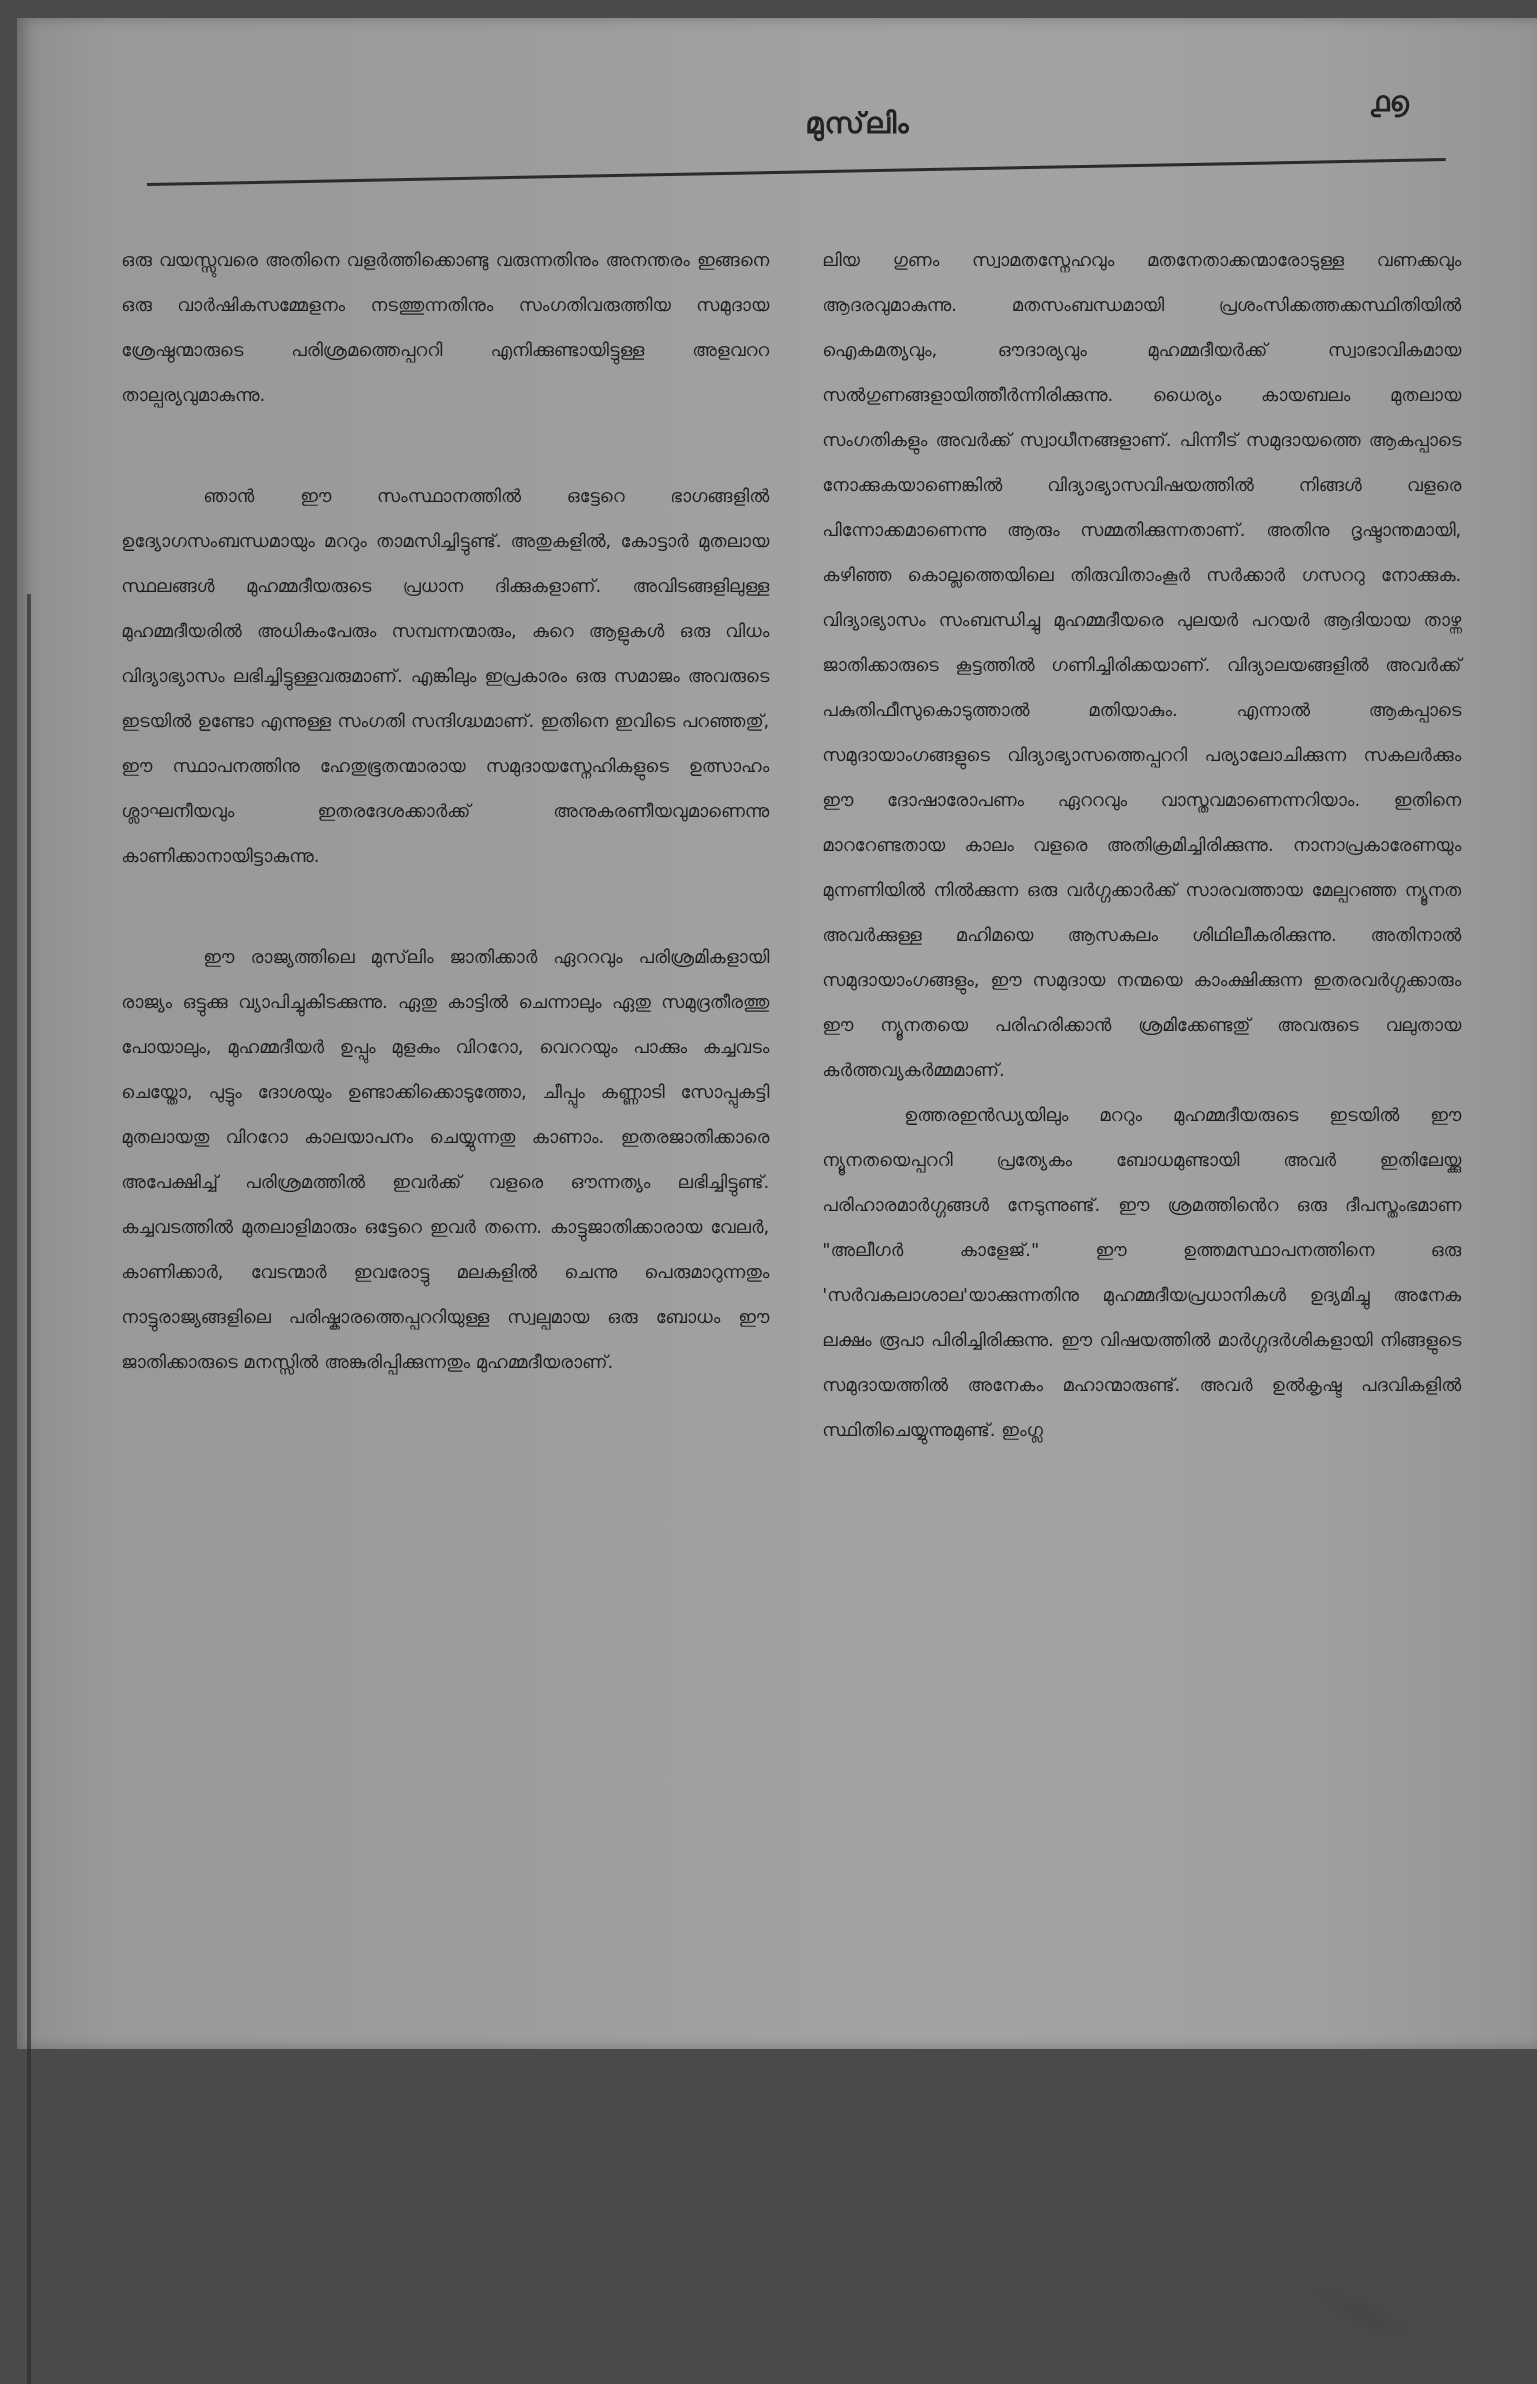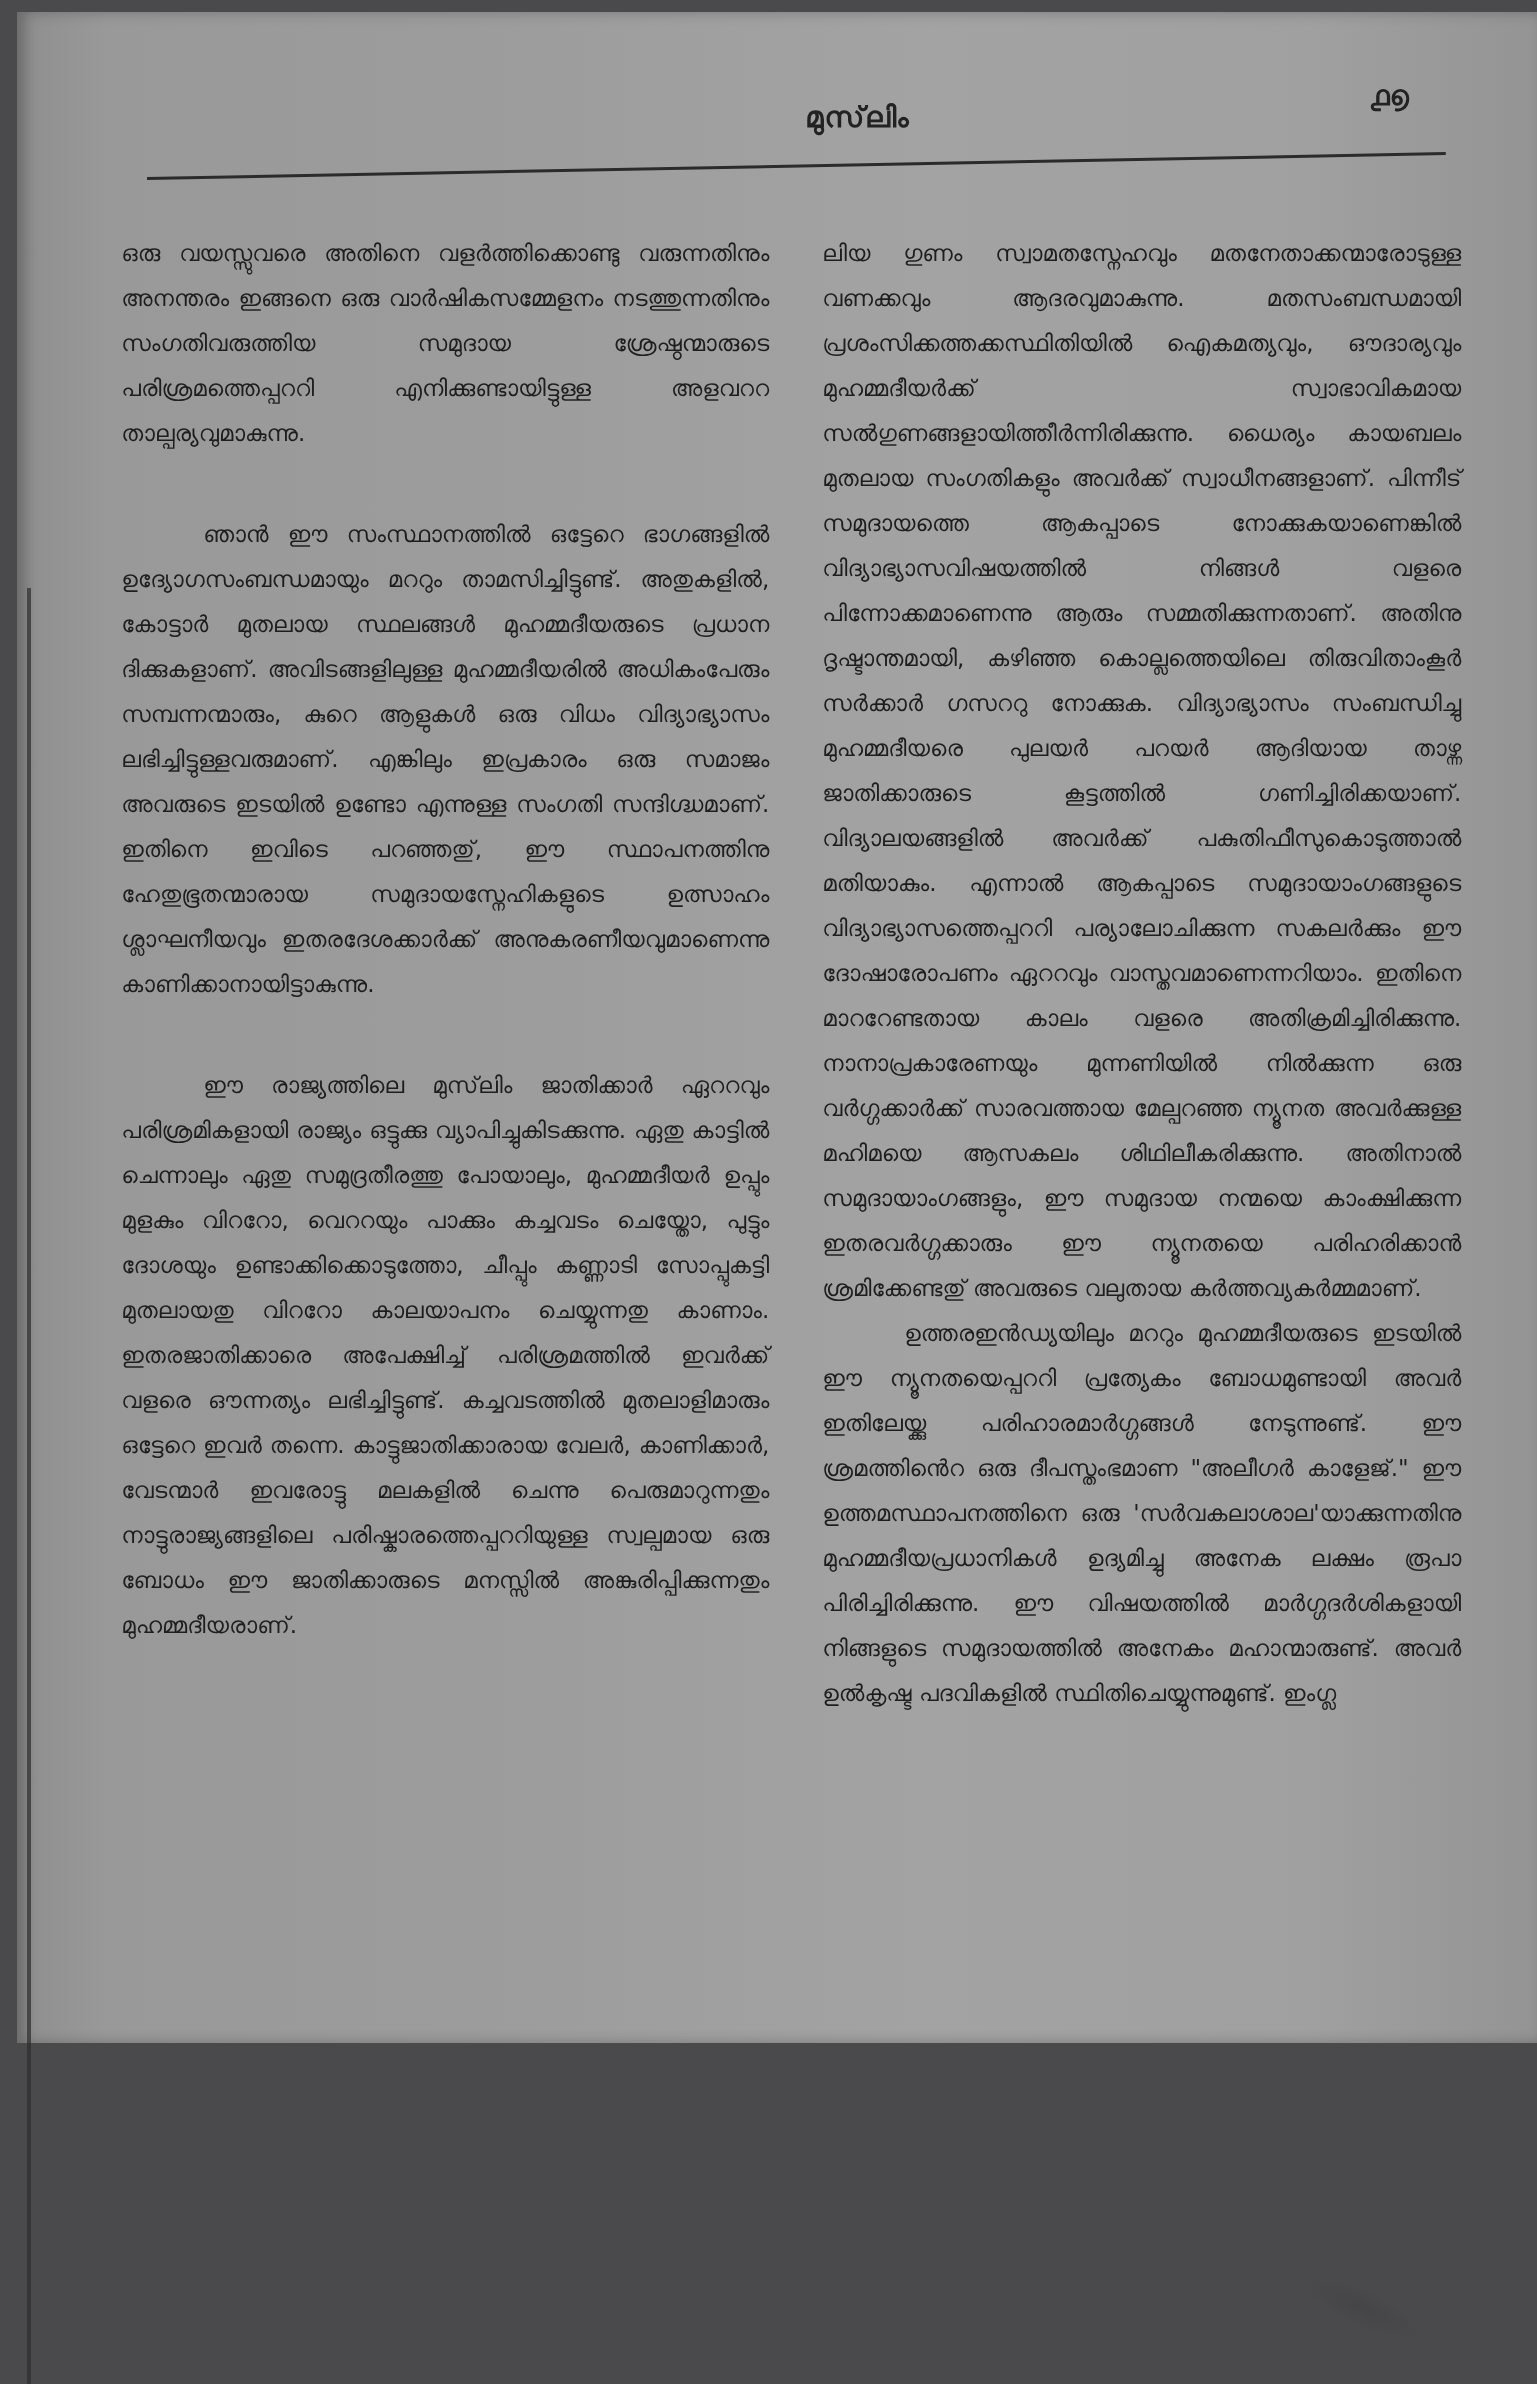--- a/index.html
+++ b/index.html
@@ -2,21 +2,21 @@
 <html><head>
 <meta charset="utf-8">
 <style>
   html, body { margin: 0; padding: 0; }
   body {
     width: 1537px; height: 2384px; overflow: hidden;
     background: #4a4a4c;
     font-family: "DejaVu Sans", sans-serif;
   }
   .page {
-    position: absolute; left: 17.3px; top: 12px; width: 1520px; height: 2031px;
+    position: absolute; left: 17.3px; top: 18px; width: 1520px; height: 2031px;
     background: linear-gradient(90deg, #8e8e8e 0%, #999999 6%, #9c9c9c 30%, #a3a3a3 60%, #a0a0a0 85%, #949494 100%);
     box-shadow: inset 7.7px 0 13.4px rgba(0,0,0,0.25);
   }
   .spine-line {
     position: absolute; left: 9.6px; top: 576px; width: 3.8px; height: 1798px;
     background: #2c2c2c; opacity: .7;
   }
   .running-head {
     position: absolute; top: 88px; left: 788px;
     font-size: 29px; color: #222; font-weight: bold; letter-spacing: 1px;
@@ -24,21 +24,21 @@
   .page-number {
     position: absolute; top: 67px; left: 1353px;
     font-size: 28px; color: #222; font-weight: bold;
   }
   .head-rule {
     position: absolute; top: 165px; left: 130px; width: 1299px; height: 2.9px;
     background: #2b2b2b; transform: rotate(-1.1deg); transform-origin: left center;
   }
   .column {
     position: absolute; top: 219px;
-    color: #1e1e1e; font-size: 23px; line-height: 45px; text-align: justify;
+    color: #1e1e1e; font-size: 18px; line-height: 45px; text-align: justify;
   }
   .col-left { left: 104px; width: 648px; }
   .col-right { left: 805px; width: 639px; }
   .para { margin: 0 0 0 0; }
   .para.indent { text-indent: 82px; }
   .gap { height: 56px; }
   .smudge {
     position: absolute; left: 1278px; top: 2277px; width: 134px; height: 38px;
     background: radial-gradient(ellipse, rgba(60,60,60,.35), rgba(60,60,60,0) 70%);
     transform: rotate(25deg);

